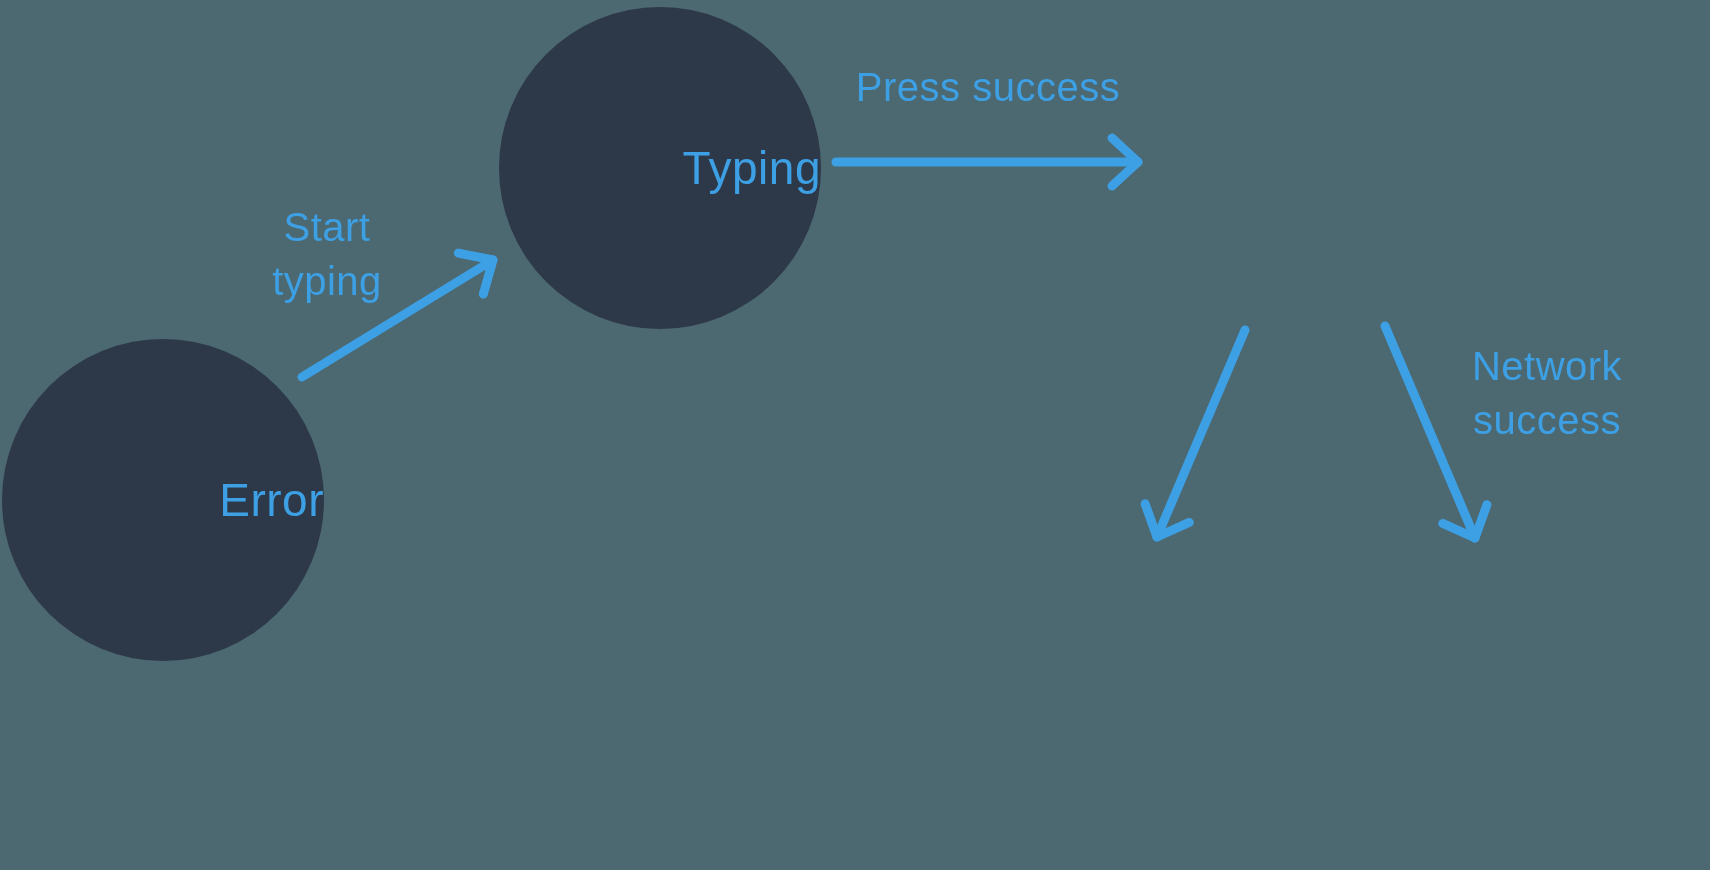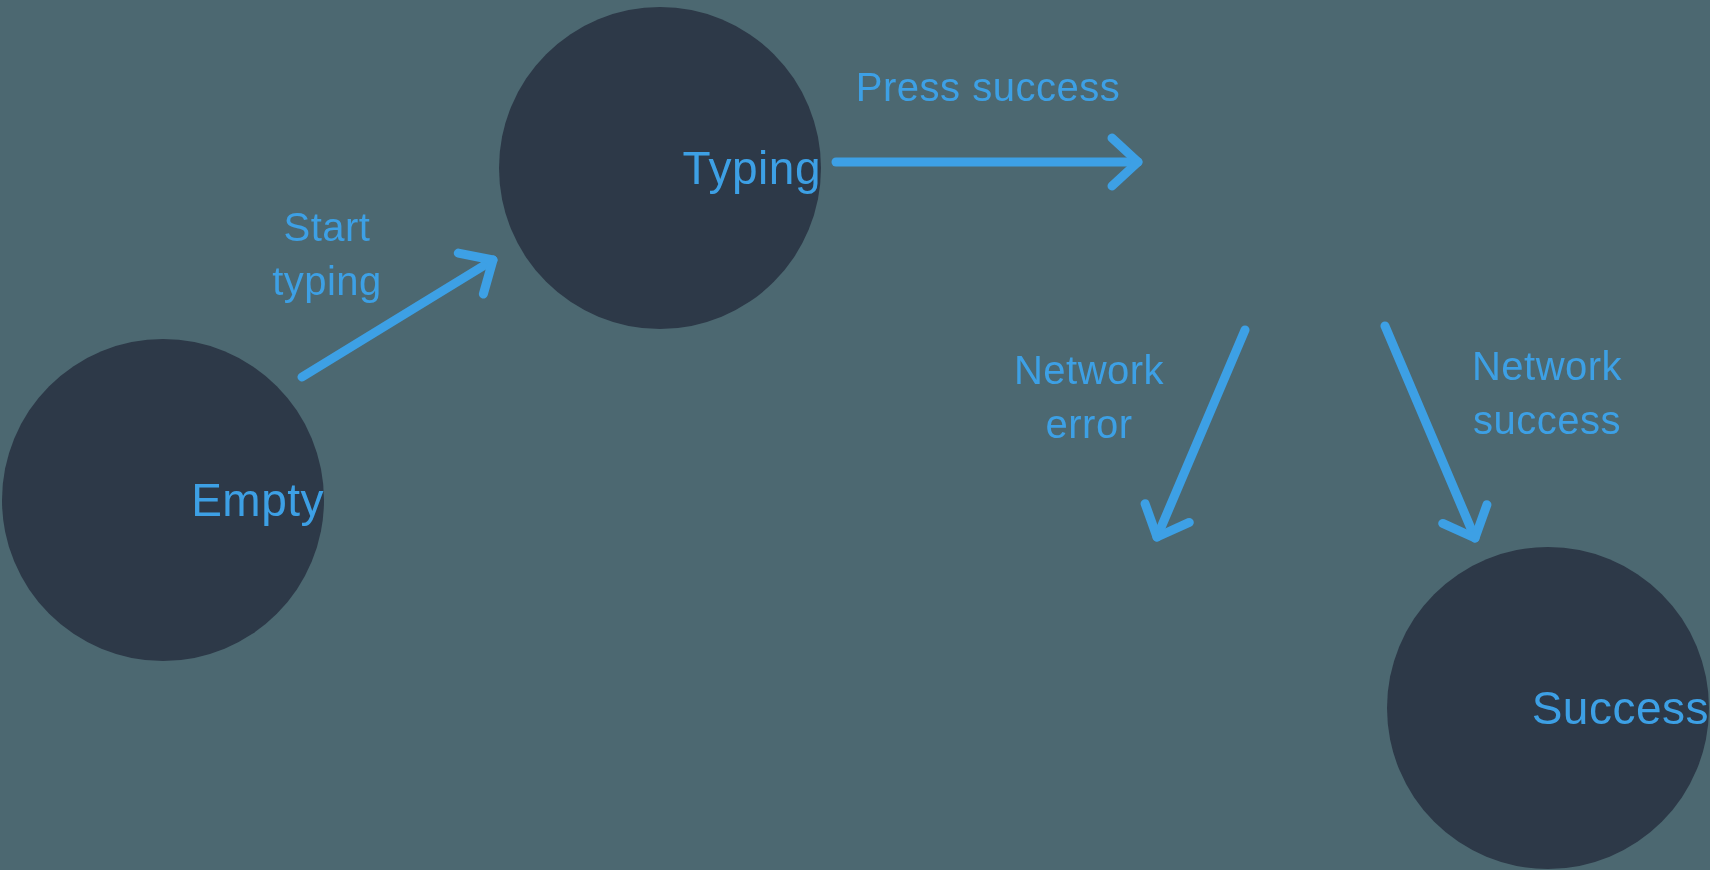--- a/index.html
+++ b/index.html
@@ -78,34 +78,30 @@
         <path d="M -26 -24 L 0 0 L -26 24" fill="none" stroke="var(--accent)" stroke-width="9" stroke-linecap="round" stroke-linejoin="round"></path>
       </marker>
     </defs>
     <path class="edge" d="M 302 377 L 493 260" marker-end="url(#arrowhead)"></path>
     <path class="edge" d="M 836 162 L 1138 162" marker-end="url(#arrowhead)"></path>
     <path class="edge" d="M 1245 330 L 1157 537" marker-end="url(#arrowhead)"></path>
     <path class="edge" d="M 1385 326 L 1475 538" marker-end="url(#arrowhead)"></path>
   </svg>
 
   <div class="node node-empty">
-    <span class="node-label">Empty</span>
+    <span class="node-label">Error</span>
   </div>
 
   <div class="node node-typing">
     <span class="node-label">Typing</span>
   </div>
 
 
 
-  <div class="node node-success">
-    <span class="node-label">Success</span>
-  </div>
 
   <div class="edge-label label-start-typing">Start typing</div>
 
   <div class="edge-label label-press-submit">Press success</div>
 
-  <div class="edge-label label-network-error">Network error</div>
 
   <div class="edge-label label-network-success">Network success</div>
 
 </div>
 
 </body></html>

